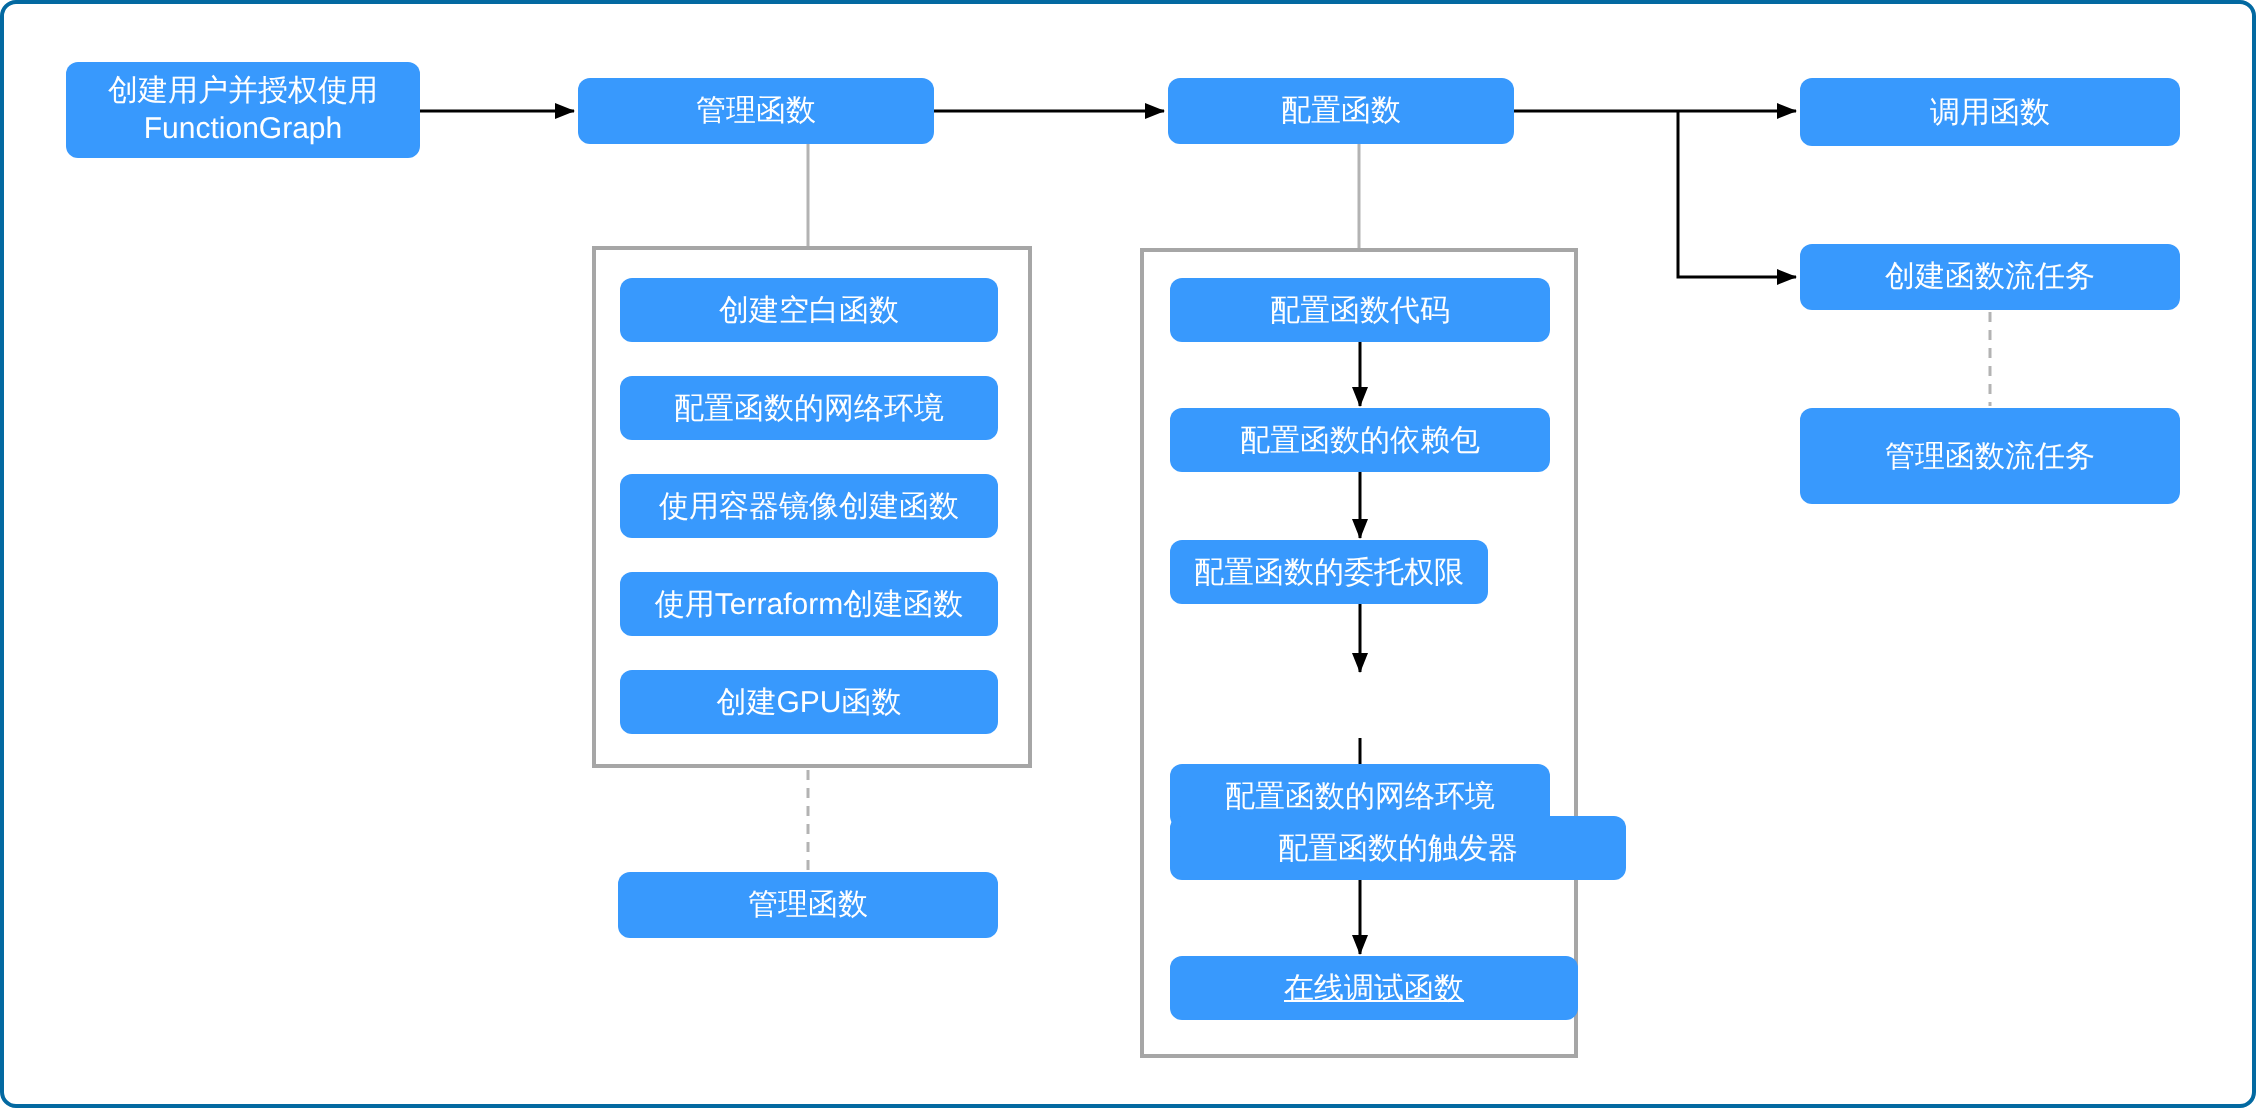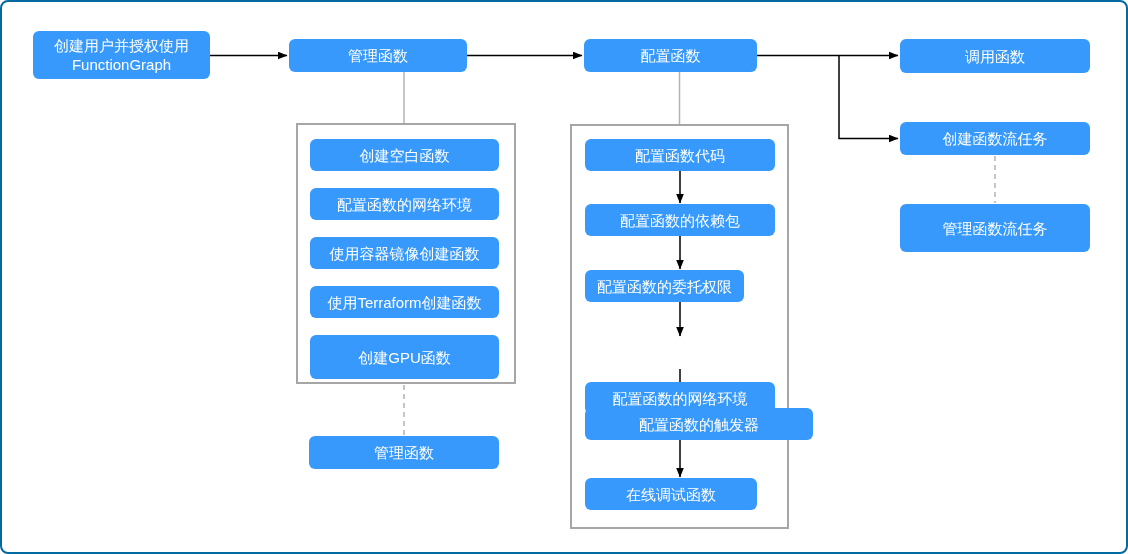--- a/index.html
+++ b/index.html
@@ -93,21 +93,21 @@
   </div>
   <div class="node" style="left:308px;top:186px;width:189px;height:32px;">
     <span>配置函数的网络环境</span>
   </div>
   <div class="node" style="left:308px;top:235px;width:189px;height:32px;">
     <span>使用容器镜像创建函数</span>
   </div>
   <div class="node" style="left:308px;top:284px;width:189px;height:32px;">
     <span>使用Terraform创建函数</span>
   </div>
-  <div class="node" style="left:308px;top:333px;width:189px;height:44px;">
+  <div class="node" style="left:308px;top:333px;width:189px;height:32px;">
     <span>创建GPU函数</span>
   </div>
   <div class="node" style="left:583px;top:137px;width:190px;height:32px;">
     <span>配置函数代码</span>
   </div>
 
   <div class="node" style="left:307px;top:434px;width:190px;height:33px;">
     <span>管理函数</span>
   </div>
   <div class="node" style="left:583px;top:202px;width:190px;height:32px;">
@@ -115,17 +115,17 @@
   </div>
   <div class="node" style="left:583px;top:268px;width:159px;height:32px;">
     <span>配置函数的委托权限</span>
   </div>
   <div class="node" style="left:583px;top:335px;width:190px;height:32px;margin-top:45px;">
     <span>配置函数的网络环境</span>
   </div>
   <div class="node" style="left:583px;top:406px;width:228px;height:32px;">
     <span>配置函数的触发器</span>
   </div>
-  <div class="node" style="left:583px;top:476px;width:172px;height:32px;">
+  <div class="node" style="left:583px;top:476px;width:204px;height:32px;text-decoration:underline;">
     <span>在线调试函数</span>
   </div>
 
 </div>
 
 </body></html>

